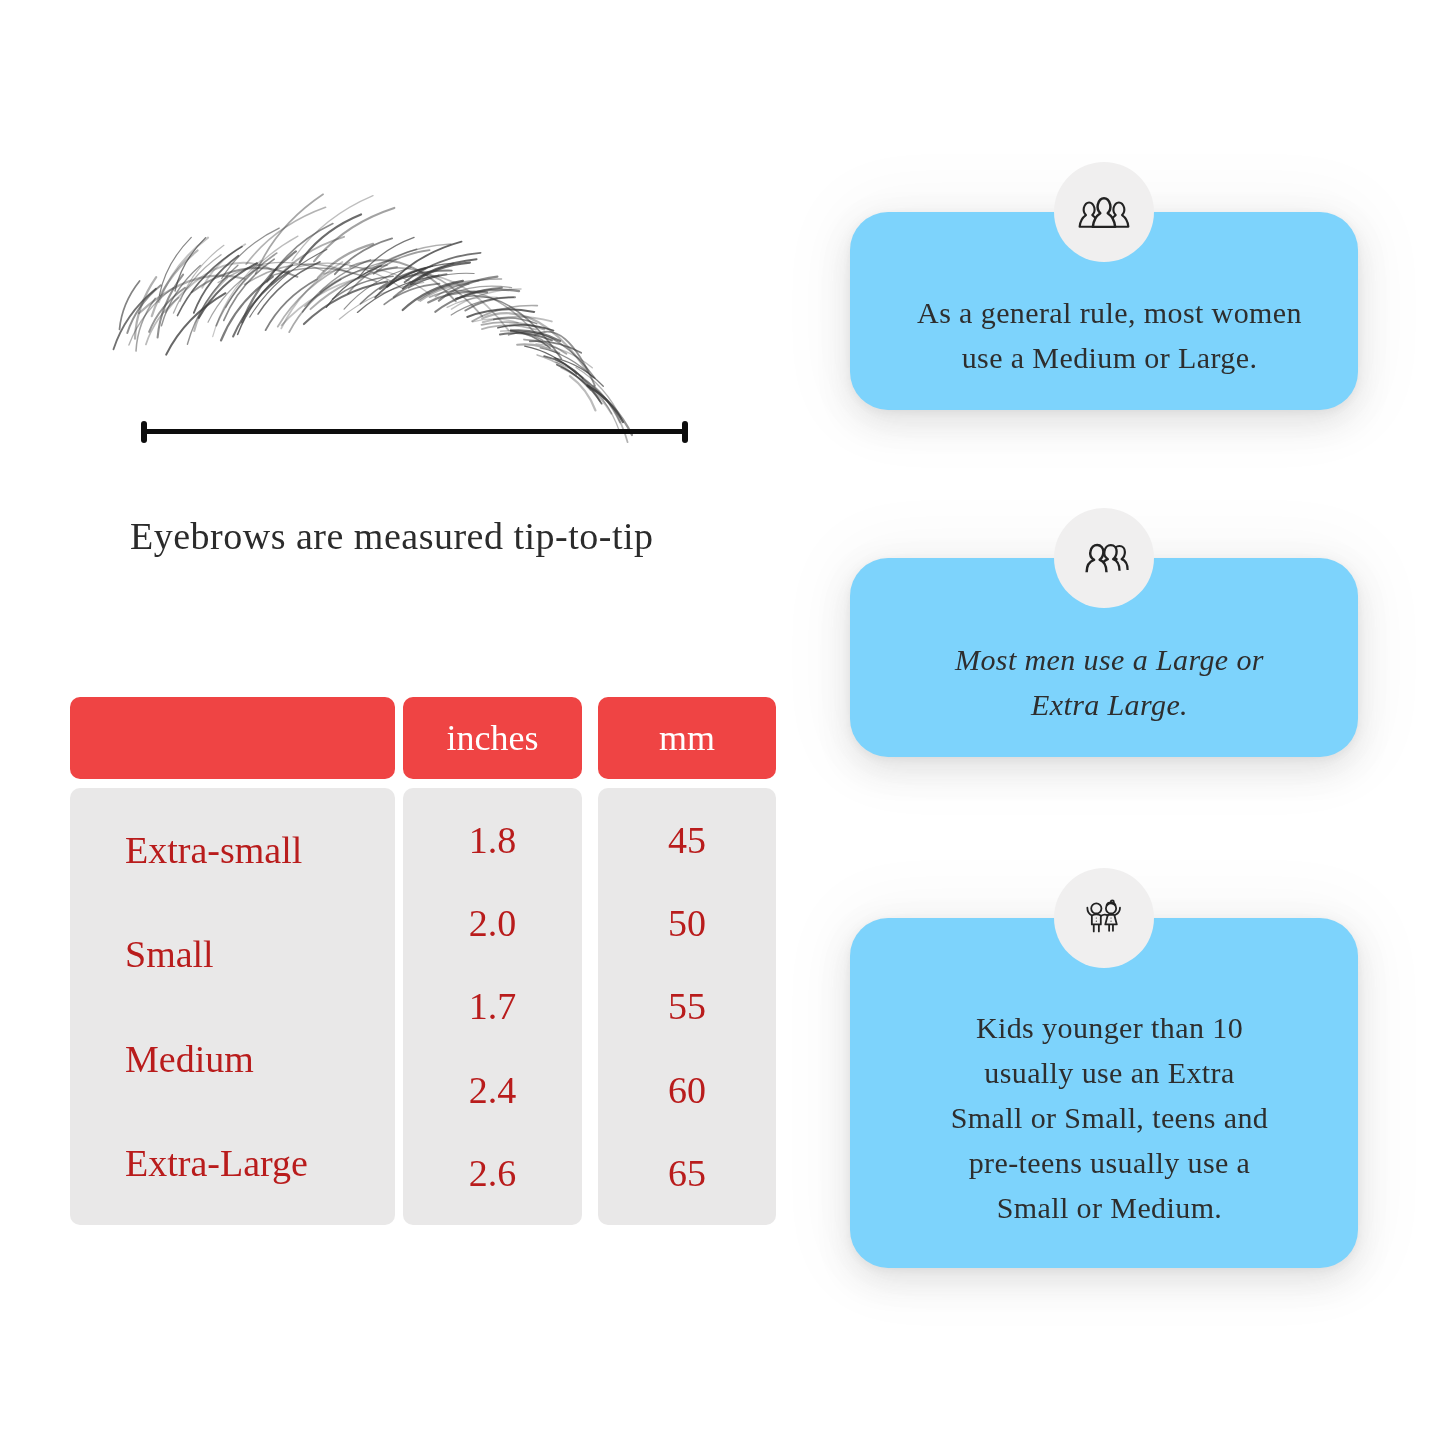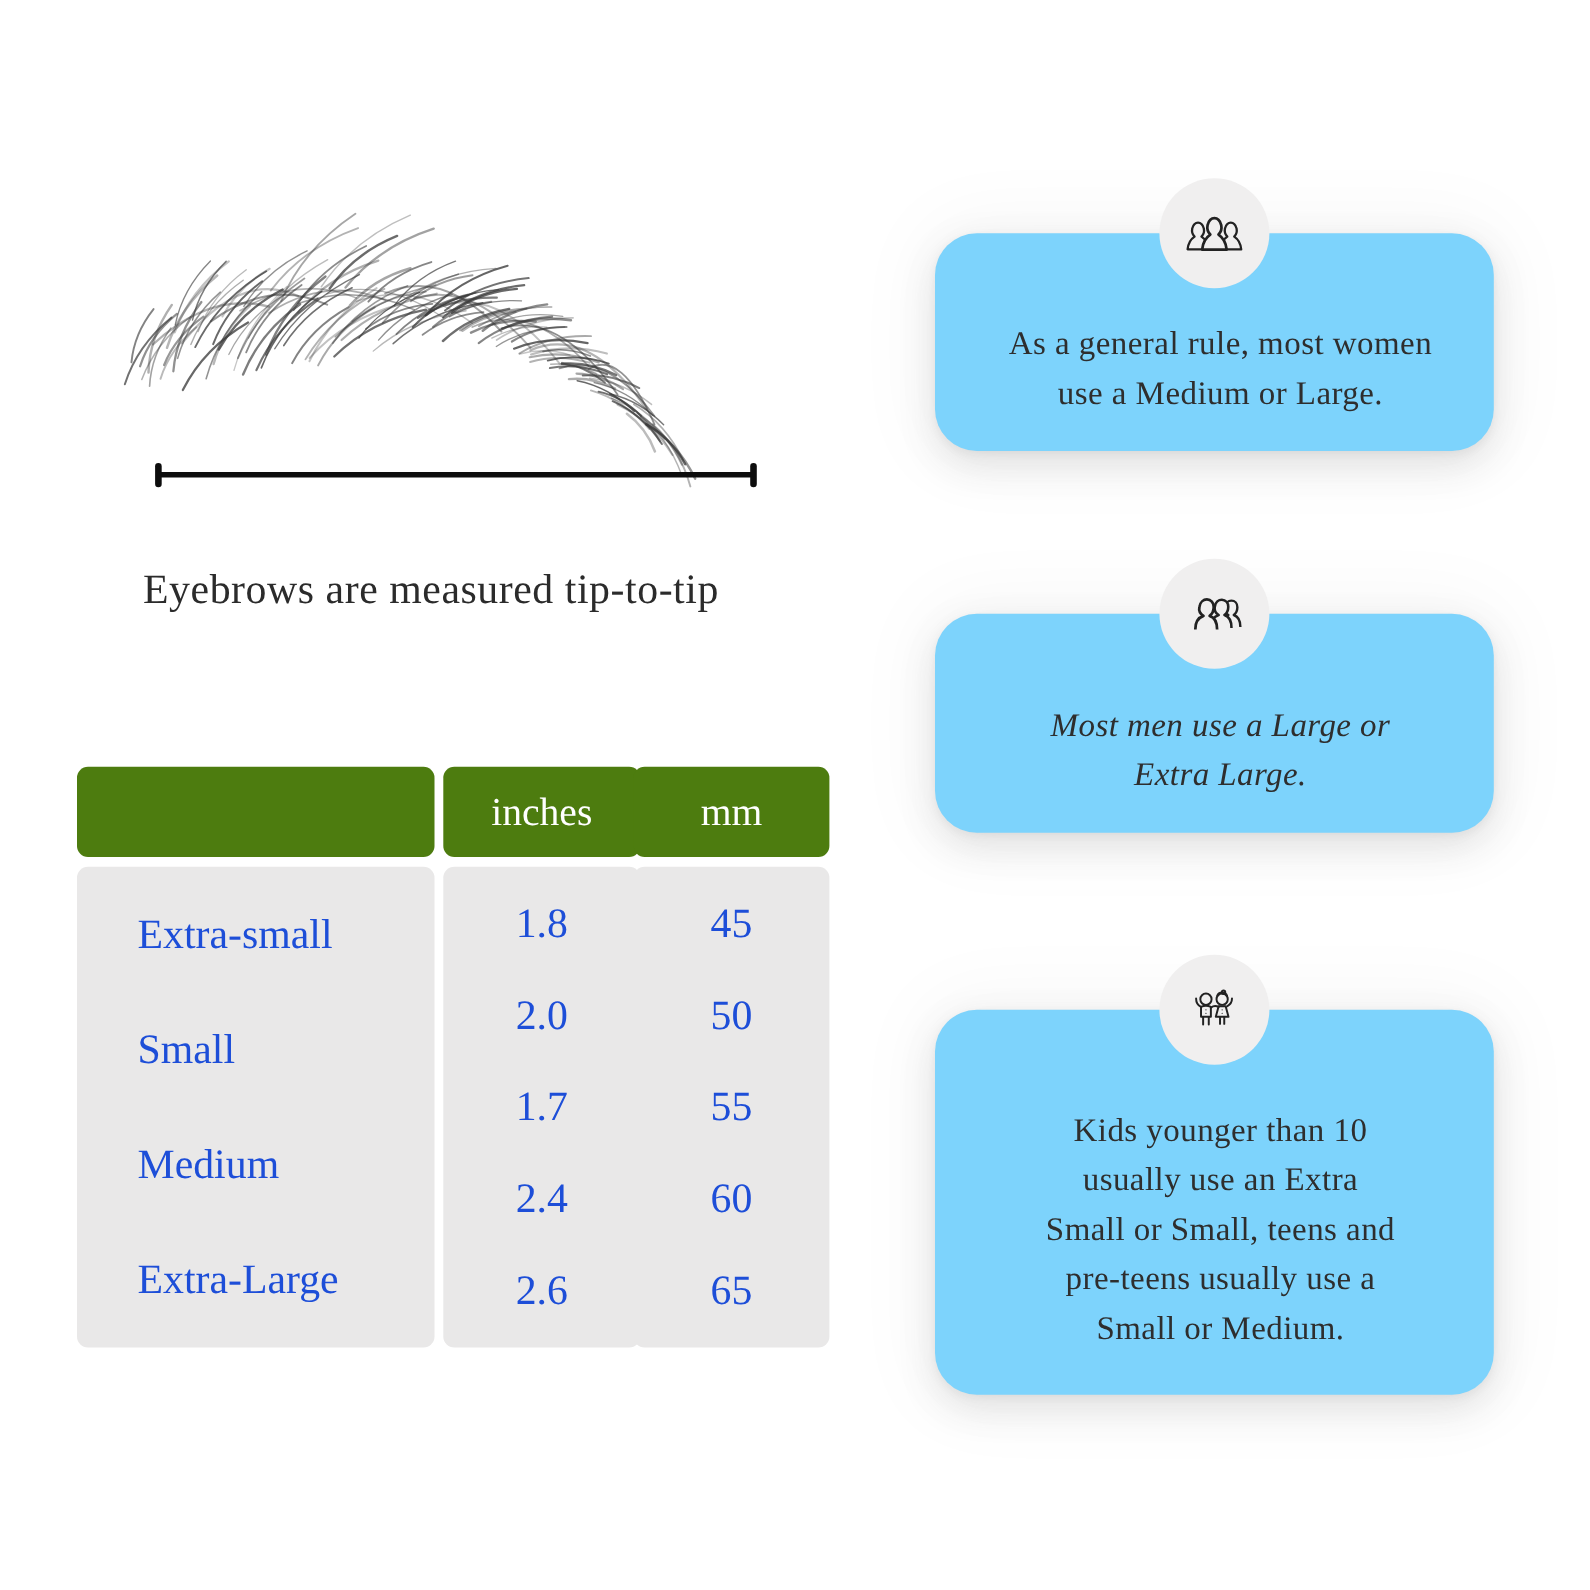--- a/index.html
+++ b/index.html
@@ -11,33 +11,33 @@
   #eyebrow-svg{position:absolute;left:105px;top:238px;width:540px;height:170px;overflow:visible;}
   .ruler{position:absolute;left:143px;top:421px;width:543px;height:22px;}
   .ruler .bar{position:absolute;left:0;top:8px;width:100%;height:5px;background:#0d0d0d;border-radius:2px;}
   .ruler .cap{position:absolute;top:0;width:6px;height:22px;background:#0d0d0d;border-radius:3px;}
   .ruler .cap.left{left:-2px;}
   .ruler .cap.right{right:-2px;}
   .caption{position:absolute;left:130px;top:512px;font-size:38px;line-height:49px;color:#2b2b2b;letter-spacing:.5px;}
   
   .tcol{position:absolute;}
   .tcol .thead{
-    height:82px;background:#4d7c0f;border-radius:10px;color:#ffffff;
+    height:82px;background:#ef4444;border-radius:10px;color:#ffffff;
     display:flex;align-items:center;justify-content:center;font-size:36px;
   }
   .tcol .tbody{
     margin-top:9px;height:437px;background:#e9e8e8;border-radius:10px;
     display:flex;flex-direction:column;justify-content:space-around;
-    padding:10px 0;box-sizing:border-box;font-size:38px;color:#1d4ed8;
+    padding:10px 0;box-sizing:border-box;font-size:38px;color:#b91c1c;
   }
   .tcol .cell{display:flex;align-items:center;height:70px;}
   #tcol-size{left:70px;width:325px;top:697px;}
   #tcol-size .cell{padding-left:55px;justify-content:flex-start;}
   #tcol-inches{left:403px;width:179px;top:697px;}
-  #tcol-mm{left:576px;width:178px;top:697px;border-radius:24px;}
+  #tcol-mm{left:598px;width:178px;top:697px;border-radius:24px;}
   #tcol-inches .cell,#tcol-mm .cell{justify-content:center;}
   
   .card{
     position:absolute;left:850px;width:508px;background:#7dd3fc;border-radius:38px;
     box-shadow:0 12px 34px rgba(90,90,90,.16),0 2px 8px rgba(0,0,0,.05),0 0 70px 18px rgba(0,0,0,.03);
     display:flex;flex-direction:column;align-items:center;justify-content:center;
     padding-top:48px;box-sizing:border-box;padding-left:11px;
   }
   #card-women{top:212px;height:198px;}
   #card-men{top:558px;height:199px;font-style:italic;}

